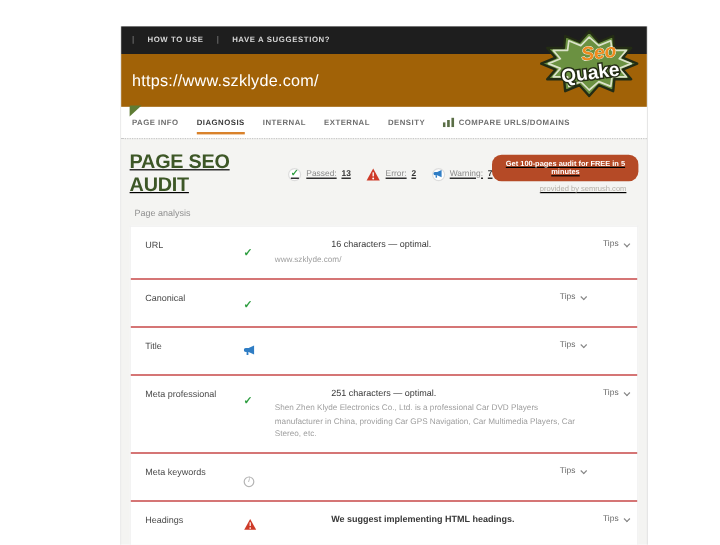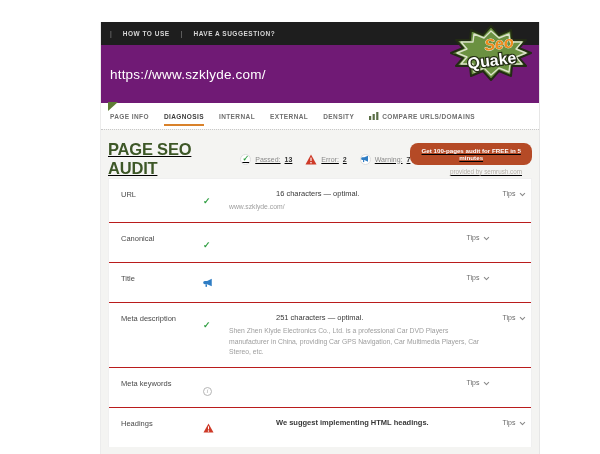--- a/index.html
+++ b/index.html
@@ -13,21 +13,21 @@
 
   
   .topbar { height:23px; background:#1e1e1e; display:flex; align-items:center;
             padding-left:9px; gap:11px; }
   .tb-sep { color:#8a8a8a; font-size:7px; }
   .tb-sep::before { content:"|"; }
   .tb-link { color:#d6d6d6; font-size:6.5px; font-weight:bold; letter-spacing:.5px;
              text-decoration:none; cursor:pointer; }
 
   
-  .greenbar { position:relative; height:58px; background:#701a75; display:flex; align-items:center; }
+  .greenbar { position:relative; height:44px; background:#a16207; display:flex; align-items:center; }
   .url { color:#fff; font-size:13.5px; padding-left:9px; letter-spacing:.2px; }
   .tail { position:absolute; left:7px; bottom:-8px; width:0; height:0;
           border-top:9px solid #5e7c34; border-right:10px solid transparent; }
 
   
   .logo { position:absolute; right:5px; top:2px; width:86px; height:60px; z-index:5; }
   .logo svg { width:100%; height:100%; }
 
   
   .tabsbar { height:26px; background:#fff; display:flex; align-items:center;
@@ -153,20 +153,21 @@
             <span class="stat-label">Warning:</span>
             <span class="stat-value">7</span>
           </div>
         </div>
         <div class="cta-wrap">
           <button class="cta">Get 100-pages audit for FREE in 5 minutes</button>
           <div class="provided">provided by  semrush.com</div>
         </div>
       </div>
 
+      <div class="section-title">Page analysis</div>
 
       <div class="table">
 
         <div class="row">
           <div class="row-label">URL</div>
           <div class="row-ico"><span class="row-check">✓</span></div>
           <div>
             <div class="row-main">16 characters — optimal.</div>
             <div class="row-sub">www.szklyde.com/</div>
           </div>
@@ -193,21 +194,21 @@
               <rect x="3" y="7.6" width="1.8" height="3" fill="#2f7dc4"></rect>
             </svg>
           </div>
           <div class="tips">
               <span>Tips</span>
               <span class="chev"></span>
             </div>
         </div>
 
         <div class="row">
-          <div class="row-label">Meta description</div>
+          <div class="row-label">Meta professional</div>
           <div class="row-ico"><span class="row-check">✓</span></div>
           <div>
             <div class="row-main">251 characters — optimal.</div>
             <div class="row-sub">Shen Zhen Klyde Electronics Co., Ltd. is a professional Car DVD Players manufacturer in China, providing Car GPS Navigation, Car Multimedia Players, Car Stereo, etc.</div>
           </div>
           <div class="tips">
               <span>Tips</span>
               <span class="chev"></span>
             </div>
         </div>

